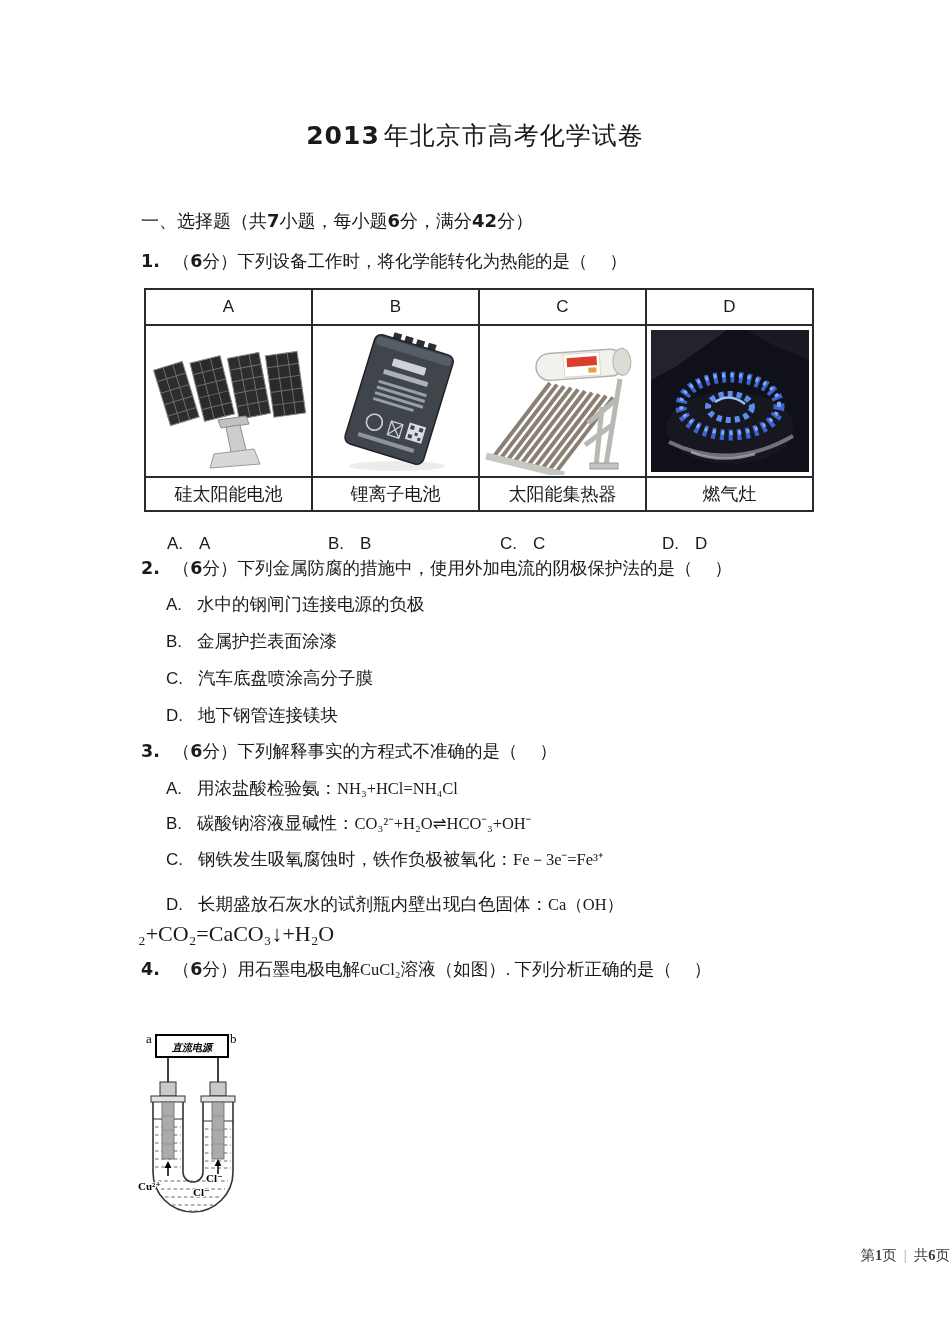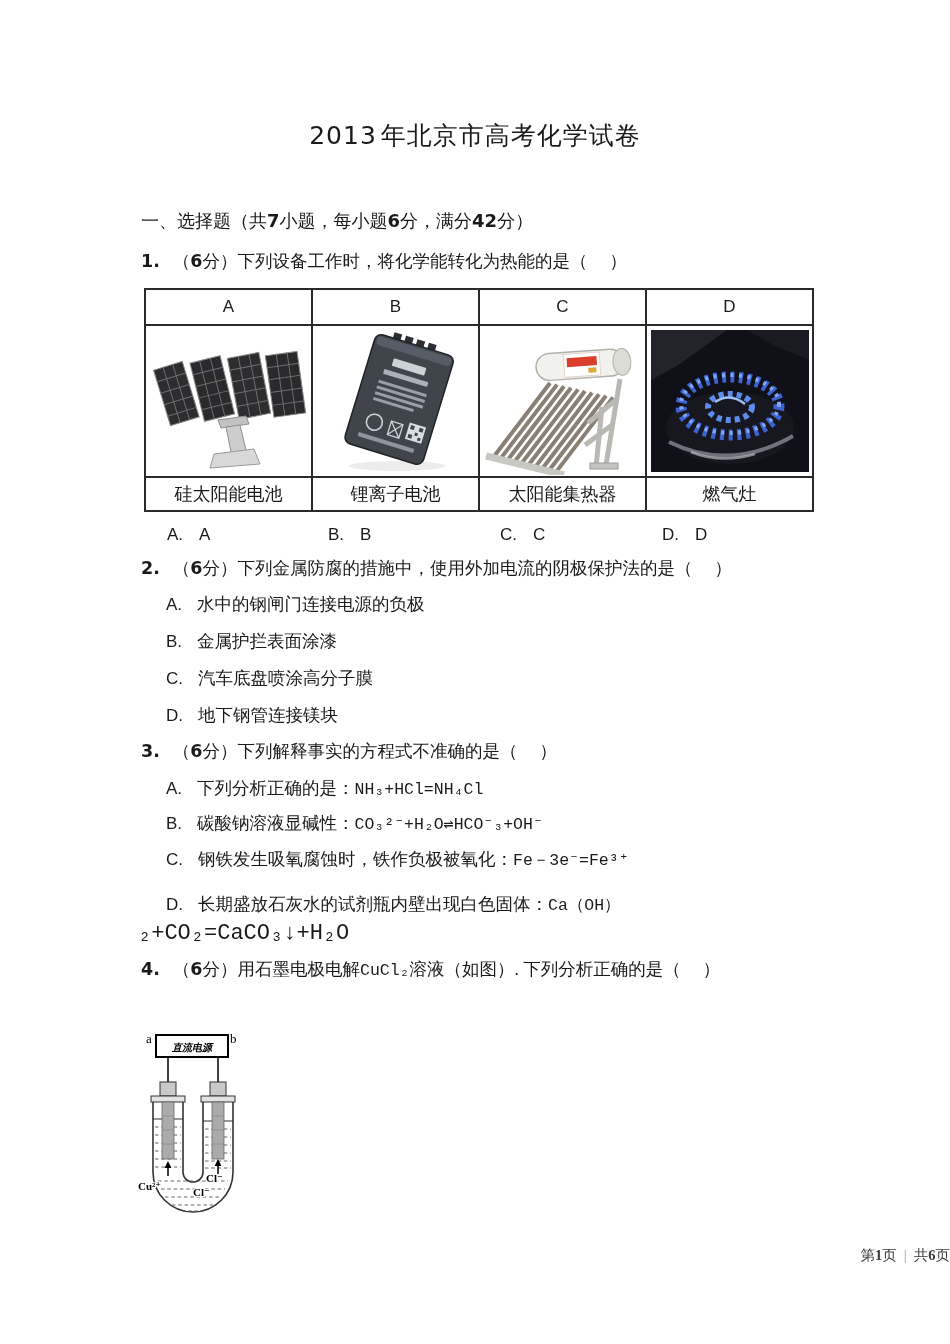--- a/index.html
+++ b/index.html
@@ -1,35 +1,35 @@
 <!DOCTYPE html>
 <html><head>
 <meta charset="utf-8">
 <style>
   html,body{margin:0;padding:0;background:#ffffff;}
   .page{position:relative;width:950px;height:1344px;background:#ffffff;color:#1a1a1a;overflow:hidden;
         font-family:"Liberation Serif","DejaVu Serif",serif;}
   .abs{position:absolute;white-space:nowrap;}
   .title{top:119px;left:0;width:950px;text-align:center;font-size:25px;letter-spacing:1px;}
-  .title .year{font-family:"DejaVu Sans","Liberation Sans",sans-serif;font-weight:normal;margin-right:4px;margin-top:16px;}
+  .title .year{font-family:"DejaVu Sans","Liberation Sans",sans-serif;font-weight:bold;margin-right:4px;margin-top:16px;}
   .section{top:209px;left:141px;font-size:18px;}
   .num{font-family:"DejaVu Sans","Liberation Sans",sans-serif;font-weight:bold;}
   .stem{font-size:17.5px;}
   .qnum{font-family:"DejaVu Sans","Liberation Sans",sans-serif;font-weight:bold;margin-right:13px;}
   .score{font-family:"DejaVu Sans","Liberation Sans",sans-serif;font-weight:bold;}
-  .fm{font-family:Liberation Mono, monospace;font-size:16.5px;}
+  .fm{font-family:Liberation Serif, serif;font-size:16.5px;}
   .choice{font-size:17.5px;}
   .choice .key{font-family:"Liberation Sans","DejaVu Sans",sans-serif;margin-right:15px;font-size:17px;}
   table.devices{position:absolute;top:288px;left:144px;border-collapse:collapse;table-layout:fixed;}
   table.devices td{border:2px solid #2a2a2a;width:165px;text-align:center;vertical-align:middle;padding:0;}
   td.hdr{height:34px;font-family:"Liberation Sans","DejaVu Sans",sans-serif;font-size:17px;}
   td.img{height:150px;}
   td.cap{height:32px;font-size:18px;}
   td.img svg{display:block;margin:0 auto;}
-  .q1choices span.cell{position:absolute;top:7px;font-family:"Liberation Sans","DejaVu Sans",sans-serif;font-size:17px;}
+  .q1choices span.cell{position:absolute;top:16px;font-family:"Liberation Sans","DejaVu Sans",sans-serif;font-size:17px;}
   .q1choices .key{margin-right:16px;}
   .footer{top:1246px;left:0;width:950px;text-align:right;font-size:14.5px;color:#3a3a3a;}
   .footer .fnum{font-weight:bold;}
   .footer .sep{color:#9a9a9a;margin:0 7px;}
 </style>
 </head>
 <body>
 
 <div class="page">
 
@@ -174,21 +174,21 @@
     <span class="qnum">2.</span><span>（</span><span class="score">6</span><span>分）下列金属防腐的措施中，使用外加电流的阴极保护法的是（&nbsp;&nbsp;&nbsp;&nbsp;&nbsp;）</span>
   </div>
   <div class="abs choice" style="top:592px;left:166px;"><span class="key">A.</span><span>水中的钢闸门连接电源的负极</span></div>
   <div class="abs choice" style="top:629px;left:166px;"><span class="key">B.</span><span>金属护拦表面涂漆</span></div>
   <div class="abs choice" style="top:666px;left:166px;"><span class="key">C.</span><span>汽车底盘喷涂高分子膜</span></div>
   <div class="abs choice" style="top:703px;left:166px;"><span class="key">D.</span><span>地下钢管连接镁块</span></div>
 
   <div class="abs stem" style="top:739px;left:141px;">
     <span class="qnum">3.</span><span>（</span><span class="score">6</span><span>分）下列解释事实的方程式不准确的是（&nbsp;&nbsp;&nbsp;&nbsp;&nbsp;）</span>
   </div>
-  <div class="abs choice" style="top:776px;left:166px;"><span class="key">A.</span><span>下列分析正确的是：</span><span class="fm">NH₃+HCl=NH₄Cl</span></div>
+  <div class="abs choice" style="top:776px;left:166px;"><span class="key">A.</span><span>用浓盐酸检验氨：</span><span class="fm">NH₃+HCl=NH₄Cl</span></div>
   <div class="abs choice" style="top:811px;left:166px;"><span class="key">B.</span><span>碳酸钠溶液显碱性：</span><span class="fm">CO₃²⁻+H₂O⇌HCO⁻₃+OH⁻</span></div>
   <div class="abs choice" style="top:847px;left:166px;"><span class="key">C.</span><span>钢铁发生吸氧腐蚀时，铁作负极被氧化：</span><span class="fm">Fe－3e⁻=Fe³⁺</span></div>
   <div class="abs choice" style="top:892px;left:166px;"><span class="key">D.</span><span>长期盛放石灰水的试剂瓶内壁出现白色固体：</span><span class="fm">Ca（OH）</span></div>
   <div class="abs fm" style="top:921px;left:138px;font-size:22px;">₂+CO₂=CaCO₃↓+H₂O</div>
 
   <div class="abs stem" style="top:957px;left:141px;text-align:right;">
     <span class="qnum">4.</span><span>（</span><span class="score">6</span><span>分）用石墨电极电解</span><span class="fm">CuCl₂</span><span>溶液（如图）. 下列分析正确的是（&nbsp;&nbsp;&nbsp;&nbsp;&nbsp;）</span>
   </div>
 
   <svg class="abs" style="top:1026px;left:136px;" width="122" height="202" viewBox="0 0 122 202">

